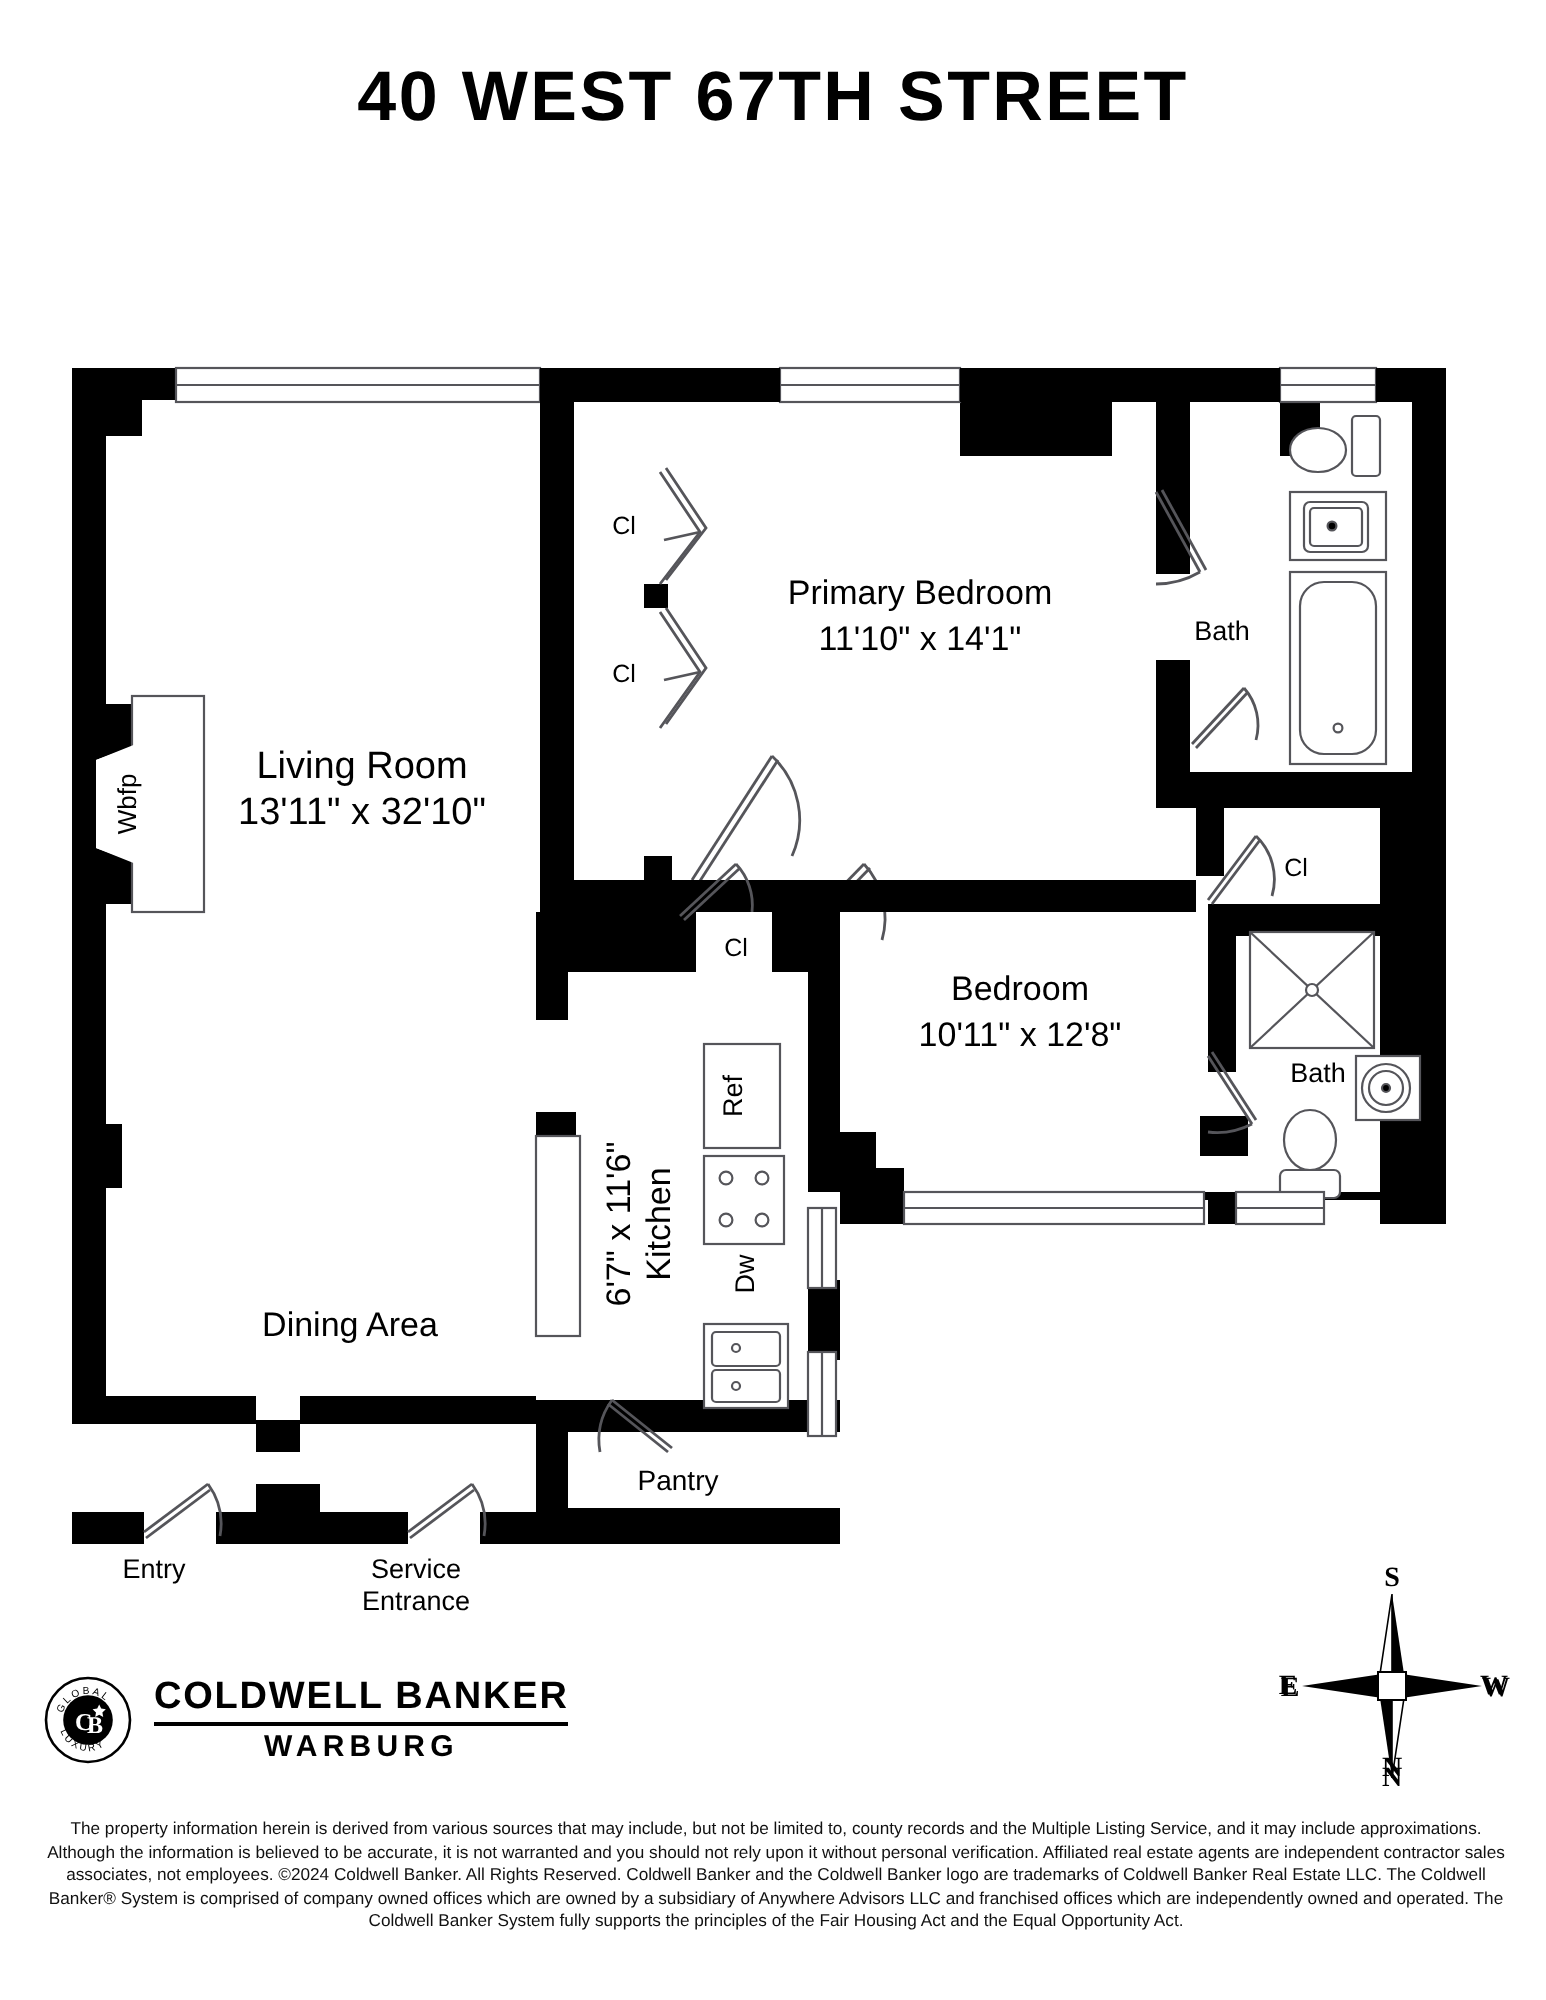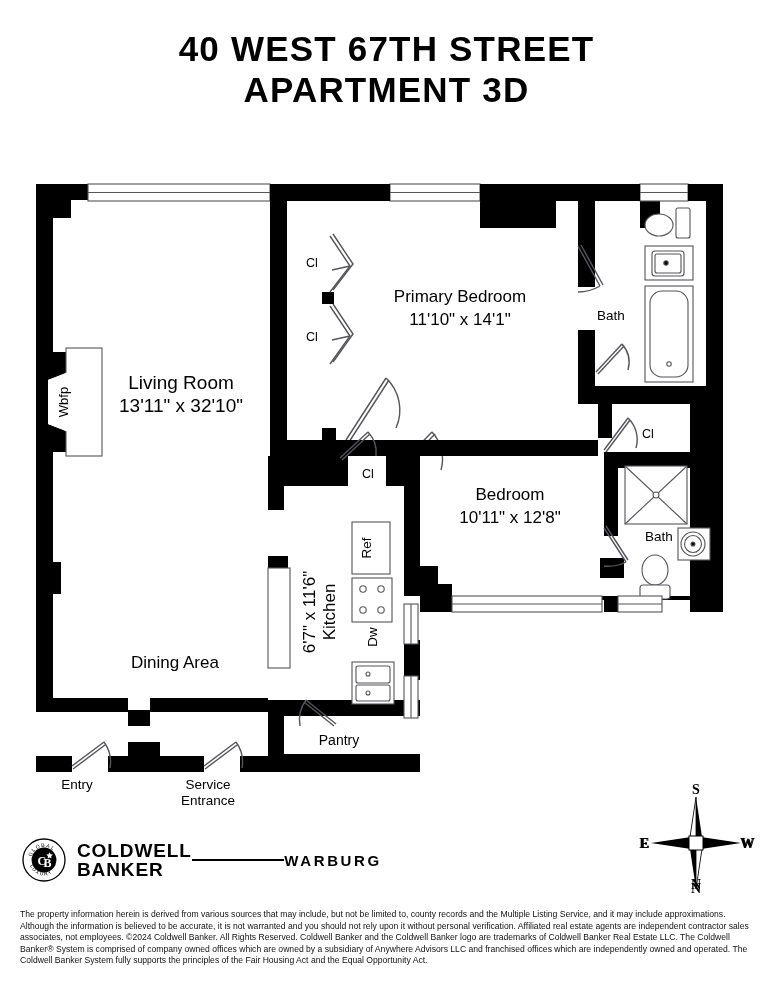--- a/index.html
+++ b/index.html
@@ -22,43 +22,42 @@
     font-family:"Liberation Sans", sans-serif;
   }
 
   
   .plan{position:absolute;left:0;top:0;width:773px;height:1000px;}
   .plan svg{display:block;}
 
   
   .logo-block{position:absolute;left:22px;top:838px;display:flex;align-items:center;gap:11px;}
   .seal{width:44px;height:44px;flex:0 0 44px;}
-  .brand{display:flex;flex-direction:row;align-items:center;line-height:1;}
+  .brand{display:flex;flex-direction:column;align-items:center;line-height:1;}
   .brand-main{font-size:19px;font-weight:700;letter-spacing:0.9px;}
   .brand-rule{width:100%;height:2px;background:#000;margin:3px 0 3px;}
   .brand-sub{font-size:15px;font-weight:700;letter-spacing:2.6px;}
 
   .disclaimer{
     position:absolute;left:20px;top:909px;width:736px;
-    font-size:8.6px;line-height:11.6px;text-align:left;
+    font-size:8.6px;line-height:11.6px;text-align:center;
     font-family:"Liberation Sans", sans-serif;
     color:#111;
   }
 
   
   .compass{position:absolute;left:637px;top:793px;width:118px;height:100px;}
 </style>
 </head>
 <body>
 
 <div class="sheet">
 
   <div class="title-block">
     <div class="title-line">40 WEST 67TH STREET</div>
-    <div class="title-line">APARTMENT 3D</div>
   </div>
 
   <div class="plan">
   <svg width="773" height="1000" viewBox="0 0 773 1000" xmlns="http://www.w3.org/2000/svg">
     <g>
 
       <path fill="#000000" fill-rule="evenodd" d="
         M36,184
         L723,184
         L723,612

